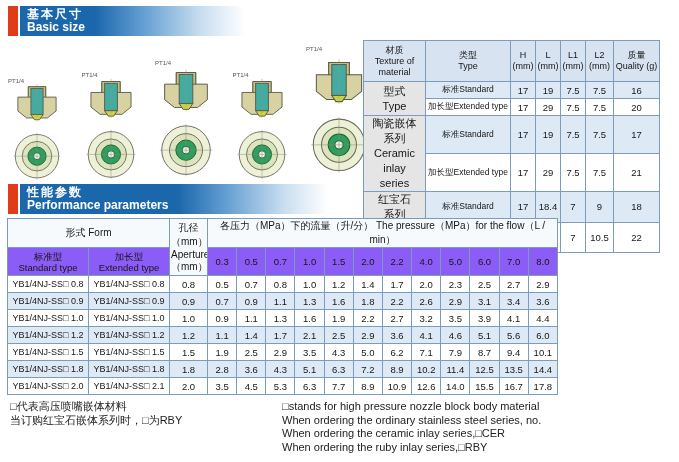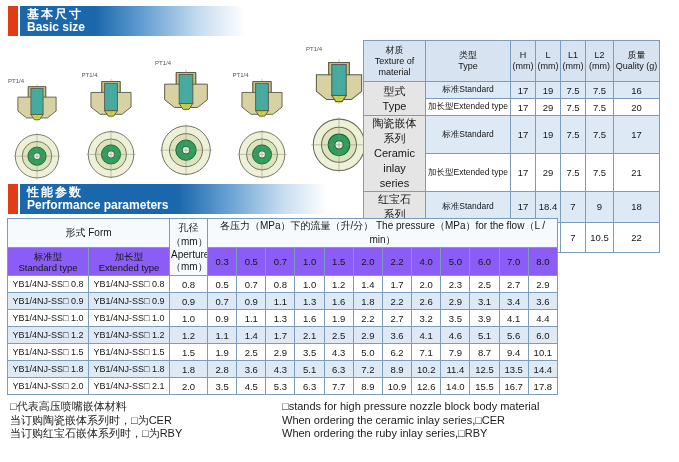--- a/index.html
+++ b/index.html
@@ -373,21 +373,21 @@
     <td>15.5</td>
     <td>16.7</td>
     <td>17.8</td>
   </tr>
 </tbody>
   </table>
 
 <div class="notes">
   <div class="col1">
     <div>□代表高压喷嘴嵌体材料</div>
-    <div>当订购陶瓷嵌体系列时，□为CER</div>
     <div>当订购红宝石嵌体系列时，□为RBY</div>
   </div>
   <div class="col2">
     <div>□stands for high pressure nozzle block body material</div>
+    <div>When ordering the ordinary stainless steel series, no.</div>
     <div>When ordering the ceramic inlay series,□CER</div>
     <div>When ordering the ruby inlay series,□RBY</div>
   </div>
 </div>
 
 </body></html>

